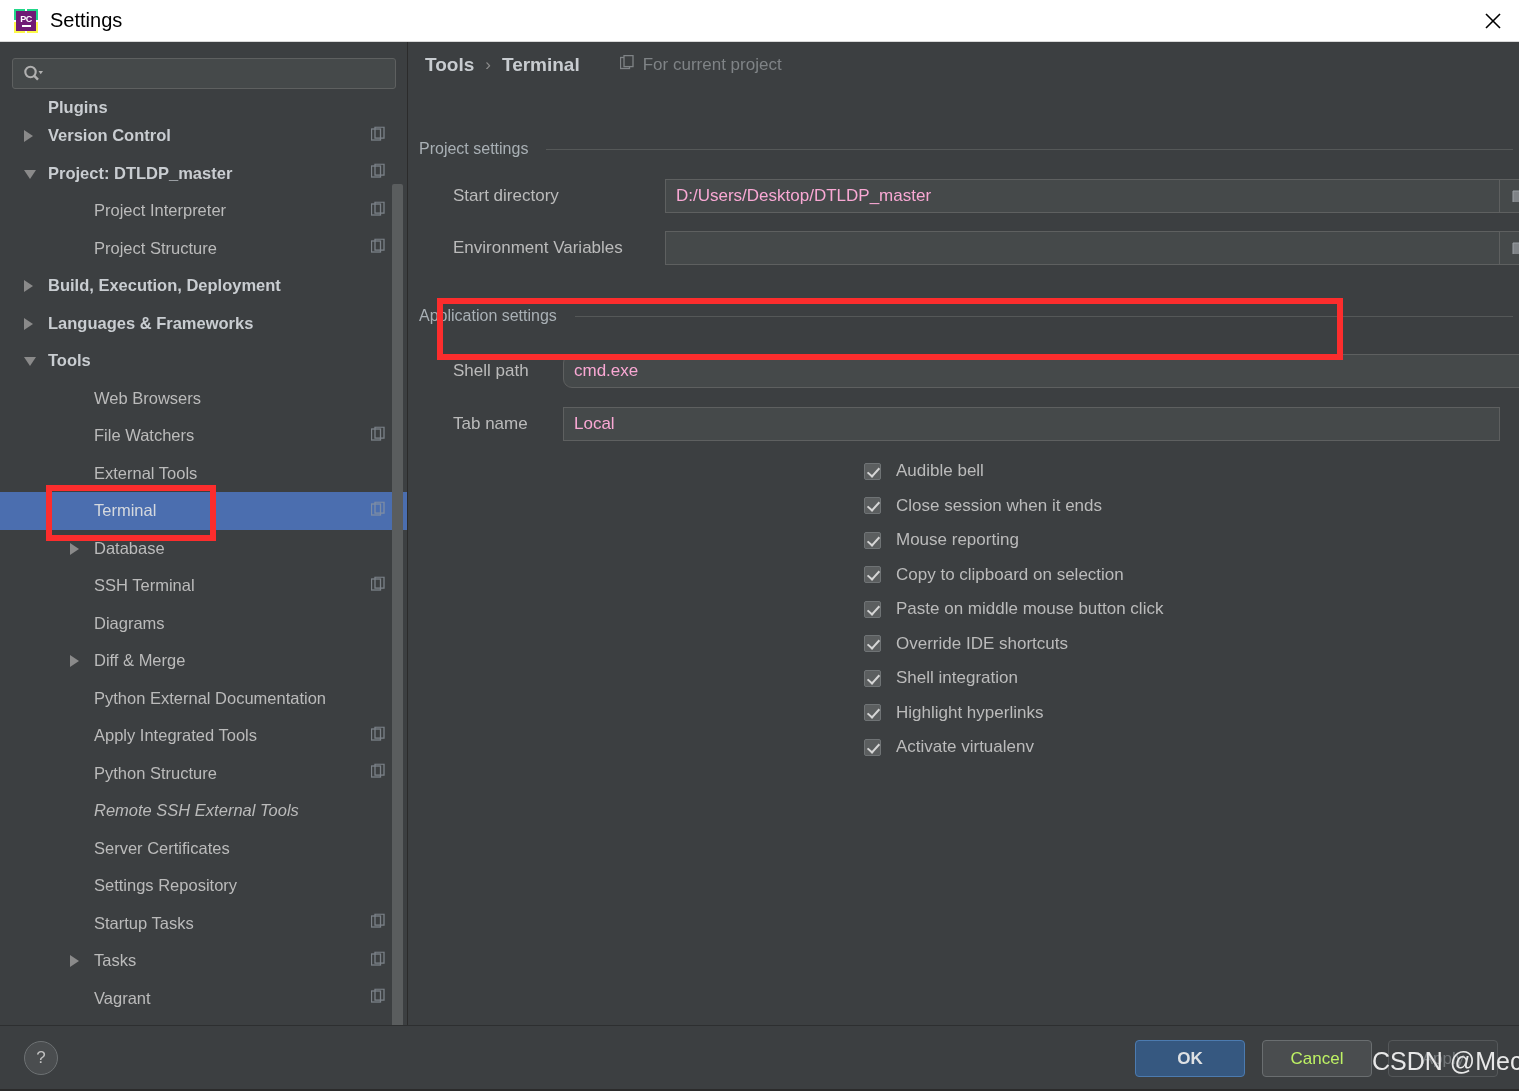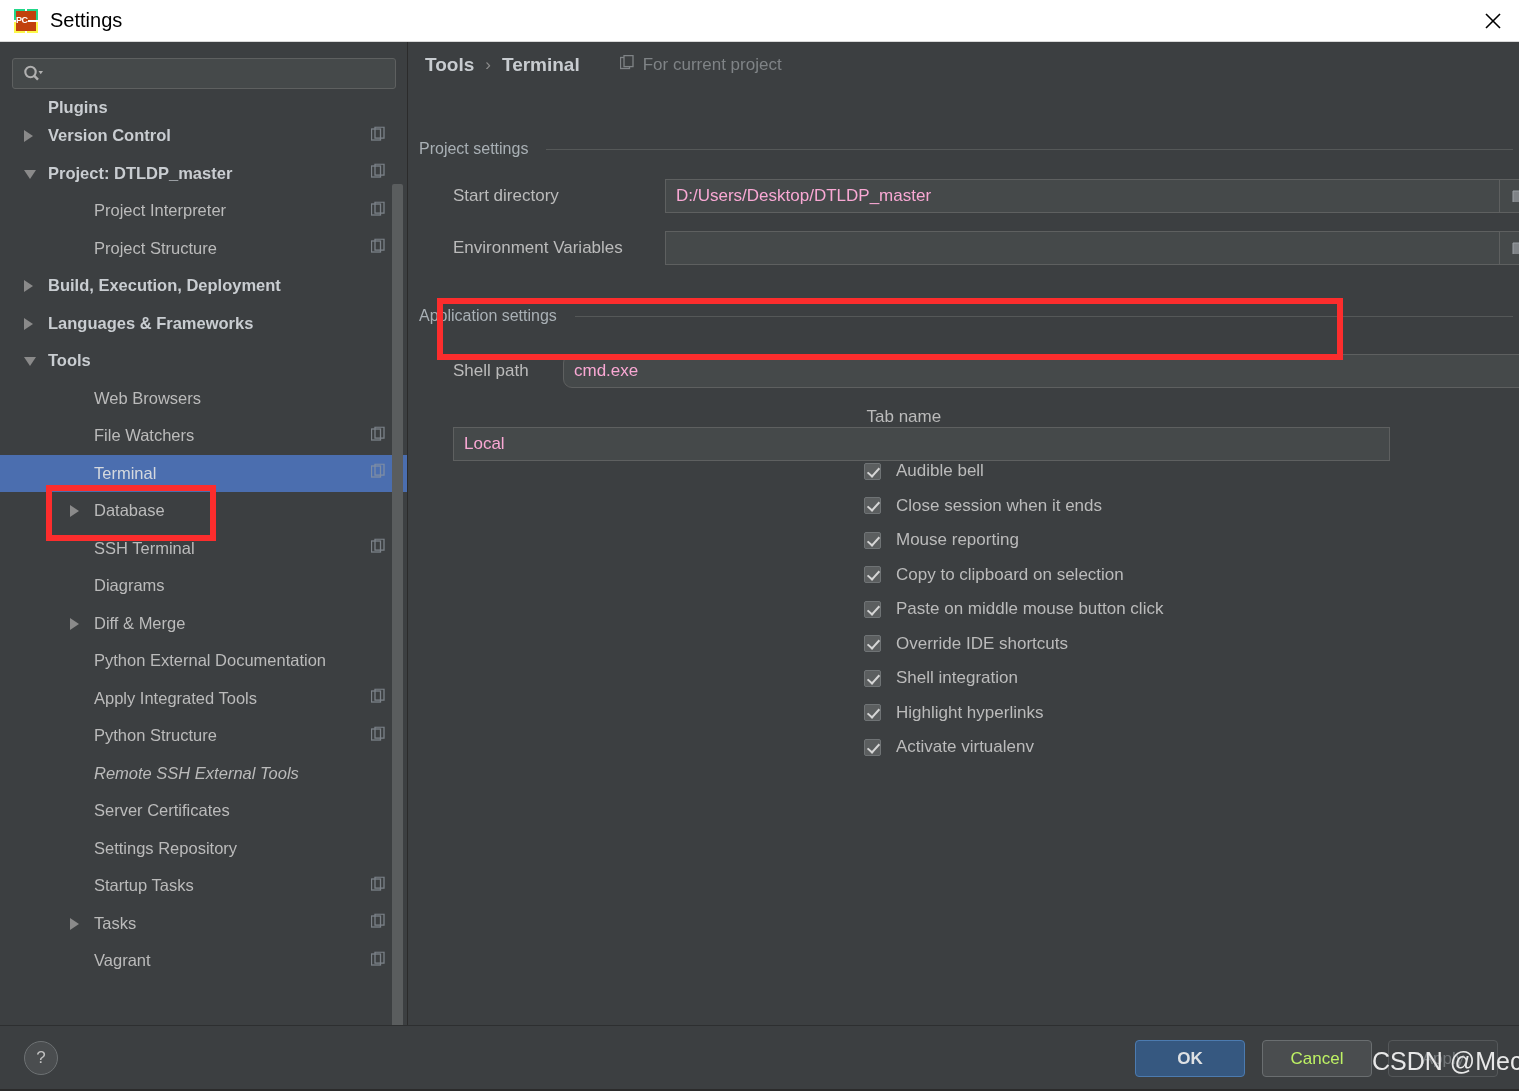--- a/index.html
+++ b/index.html
@@ -28,22 +28,23 @@
     margin-left: 14px;
     position: relative;
     flex: none;
   }
   .pc-logo .g1 { position:absolute; left:0; top:0; width:11px; height:11px; background:#21d789; }
   .pc-logo .g2 { position:absolute; right:0; bottom:0; width:11px; height:11px; background:#fcf84a; }
   .pc-logo .g3 { position:absolute; right:0; top:0; width:11px; height:11px; background:#21d789; }
   .pc-logo .g4 { position:absolute; left:0; bottom:0; width:11px; height:11px; background:#fcf84a; }
   .pc-logo .core {
     position: absolute; left:2px; top:2px; right:2px; bottom:2px;
-    background: #c2410c;
+    background: #701a75;
     display: flex; align-items: center; justify-content: center;
+    flex-direction: column;
   }
   .pc-logo .core span {
     color: #fff; font-size: 9px; font-weight: bold; line-height: 9px;
     letter-spacing: -0.5px;
     font-family: "Liberation Sans", sans-serif;
   }
   .pc-logo .core i {
     display:block; width:9px; height:2px; background:#fff; margin-top:1px;
   }
   .title-text {
@@ -454,20 +455,23 @@
         <div class="tree-item">
           <span class="t-label" style="margin-left: 94px;">Web Browsers</span>
         </div>
         <div class="tree-item">
           <span class="t-label" style="margin-left: 94px;">File Watchers</span>
           <span class="copy-icon"><svg width="15" height="15" viewBox="0 0 15 15">
               <rect x="0.5" y="2.5" width="9" height="11" fill="none" stroke="#9098a0" stroke-width="1.3"></rect>
               <rect x="4" y="0.6" width="9" height="11" fill="none" stroke="#9098a0" stroke-width="1.3"></rect>
             </svg></span>
         </div>
+        <div class="tree-item">
+          <span class="t-label" style="margin-left: 94px;">External Tools</span>
+        </div>
         <div class="tree-item selected">
           <span class="t-label" style="margin-left: 94px;">Terminal</span>
           <span class="copy-icon"><svg width="15" height="15" viewBox="0 0 15 15">
               <rect x="0.5" y="2.5" width="9" height="11" fill="none" stroke="#9098a0" stroke-width="1.3"></rect>
               <rect x="4" y="0.6" width="9" height="11" fill="none" stroke="#9098a0" stroke-width="1.3"></rect>
             </svg></span>
         </div>
         <div class="tree-item">
           <span class="arrow arrow-right" style="left: 70px; top: 13px;"></span>
           <span class="t-label" style="margin-left: 94px;">Database</span>
@@ -598,21 +602,21 @@
       <span class="field-label" style="width:110px;">Shell path</span>
       <span class="field-input" style="width:985px;border-radius:9px;">cmd.exe</span>
       <span class="browse-btn">
         <svg width="19" height="16" viewBox="0 0 19 16">
           <path d="M1 14 V3 H7 L9 5.2 H18 V14 Z" fill="#7f8387"></path>
           <path d="M1 14 V3 H7 L9 5.2 H18" fill="none" stroke="#9aa0a4" stroke-width="1"></path>
         </svg>
       </span>
     </div>
 
-    <div class="field-row" style="left:44px; top:365px;flex-direction:column;">
+    <div class="field-row" style="left:44px; top:365px;">
       <span class="field-label" style="width:110px;">Tab name</span>
       <span class="field-input" style="width:937px;">Local</span>
     </div>
 
     <div class="cb-list" id="cb-container">
         <div class="cb-row">
           <span class="cb-box"></span>
           <span class="cb-label">Audible bell</span>
         </div>
         <div class="cb-row">

